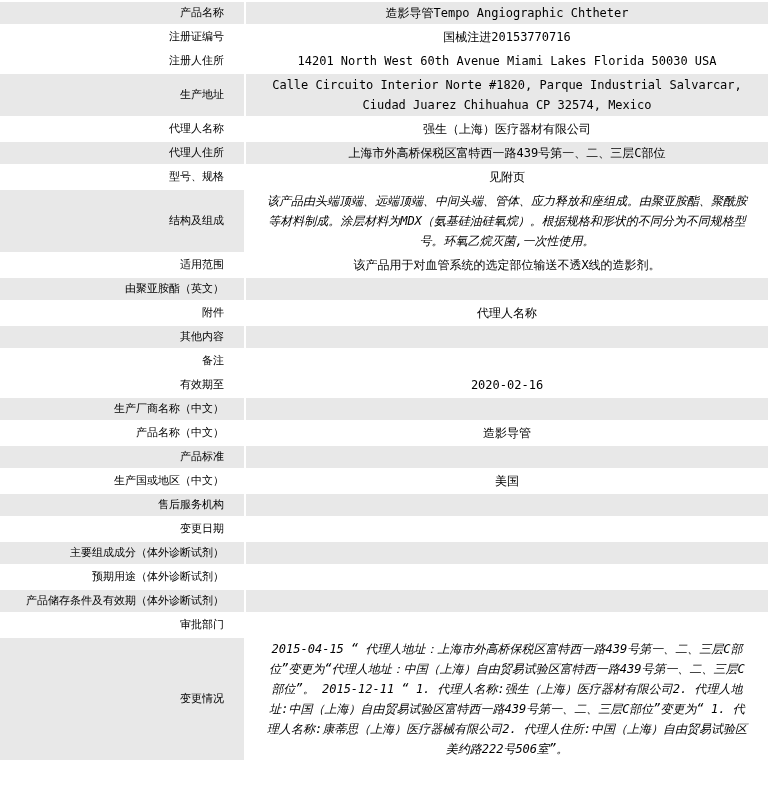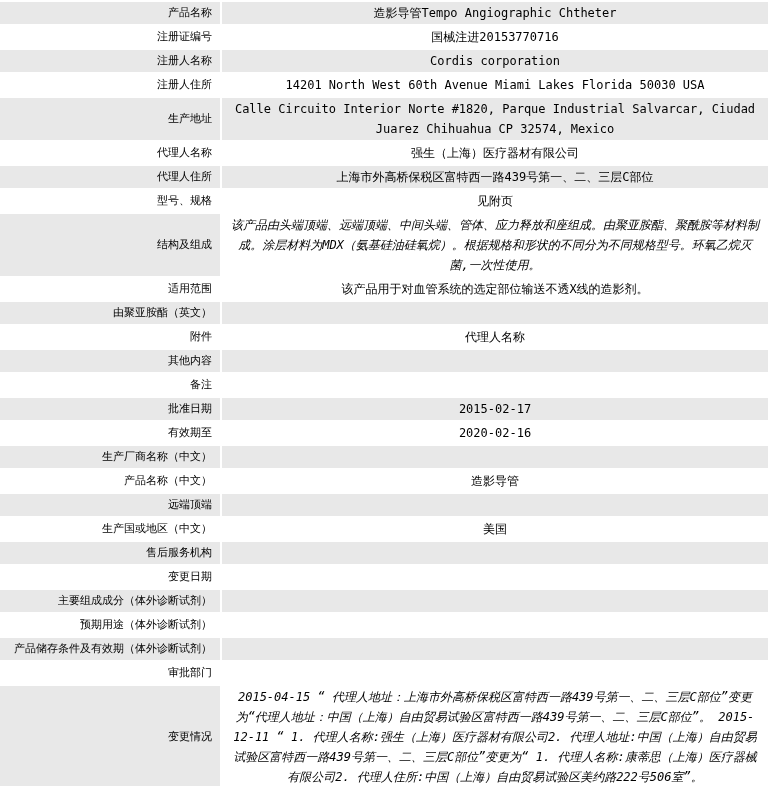--- a/index.html
+++ b/index.html
@@ -14,21 +14,21 @@
     width: 768px;
     padding-top: 2px;
   }
   table.reg-table {
     width: 768px;
     border-collapse: separate;
     border-spacing: 0;
     table-layout: fixed;
   }
   td {
-    padding: 1px 8px;
+    padding: 1px 20px;
     line-height: 20px;
     vertical-align: middle;
     border-bottom: 2px solid #ffffff;
     background: #ffffff;
     overflow-wrap: break-word;
   }
   td.label {
     width: 204px; 
     text-align: right;
     font-size: 11px;
@@ -53,24 +53,20 @@
 <div class="page">
   <table class="reg-table">
     <tbody>
       <tr class="gray">
         <td class="label">产品名称</td>
         <td class="value">造影导管Tempo Angiographic Chtheter</td>
       </tr>
       <tr>
         <td class="label">注册证编号</td>
         <td class="value">国械注进20153770716</td>
-      </tr>
-      <tr class="gray">
-        <td class="label">注册人名称</td>
-        <td class="value">Cordis corporation</td>
       </tr>
       <tr>
         <td class="label">注册人住所</td>
         <td class="value">14201 North West 60th Avenue Miami Lakes Florida 50030 USA</td>
       </tr>
       <tr class="gray">
         <td class="label">生产地址</td>
         <td class="value">Calle Circuito Interior Norte #1820, Parque Industrial Salvarcar, Ciudad Juarez Chihuahua CP 32574, Mexico</td>
       </tr>
       <tr>
@@ -102,38 +98,34 @@
         <td class="value">代理人名称</td>
       </tr>
       <tr class="gray">
         <td class="label">其他内容</td>
         <td class="value"></td>
       </tr>
       <tr>
         <td class="label">备注</td>
         <td class="value"></td>
       </tr>
-      <tr class="gray">
-        <td class="label">批准日期</td>
-        <td class="value">2015-02-17</td>
-      </tr>
       <tr>
         <td class="label">有效期至</td>
         <td class="value">2020-02-16</td>
       </tr>
       <tr class="gray">
         <td class="label">生产厂商名称（中文）</td>
         <td class="value"></td>
       </tr>
       <tr>
         <td class="label">产品名称（中文）</td>
         <td class="value">造影导管</td>
       </tr>
       <tr class="gray">
-        <td class="label">远端顶端</td>
+        <td class="label">产品标准</td>
         <td class="value"></td>
       </tr>
       <tr>
         <td class="label">生产国或地区（中文）</td>
         <td class="value">美国</td>
       </tr>
       <tr class="gray">
         <td class="label">售后服务机构</td>
         <td class="value"></td>
       </tr>

